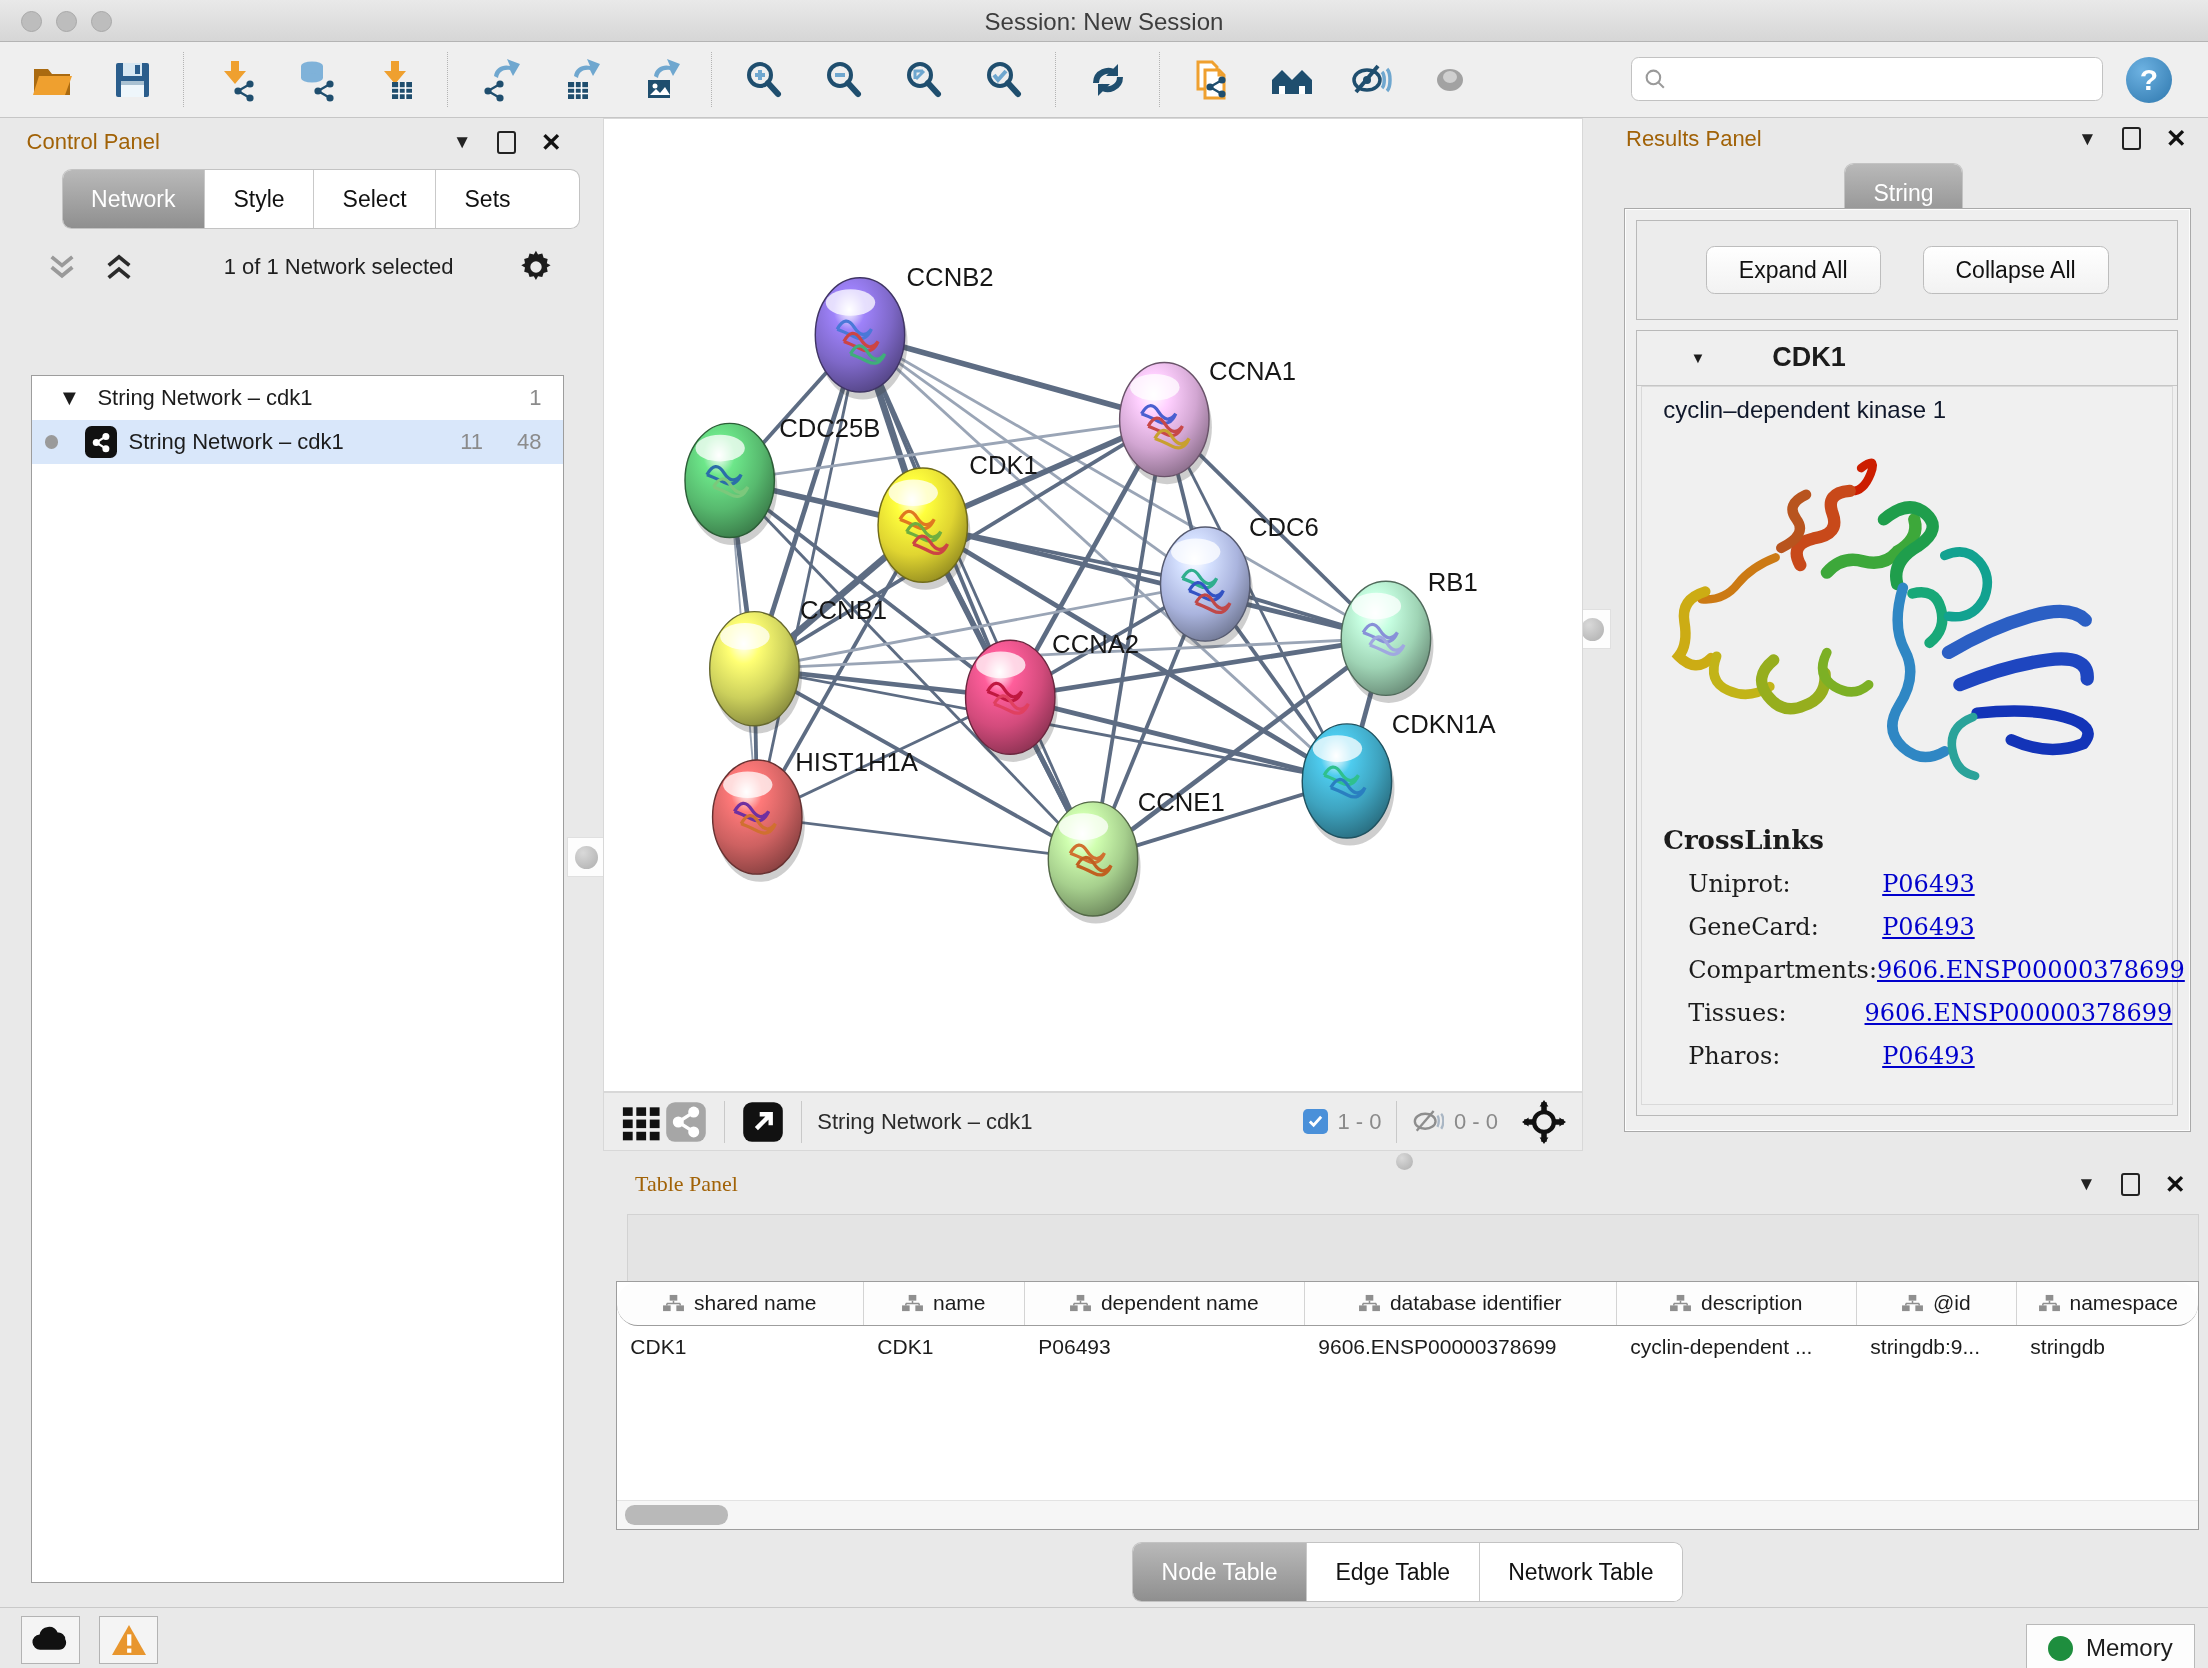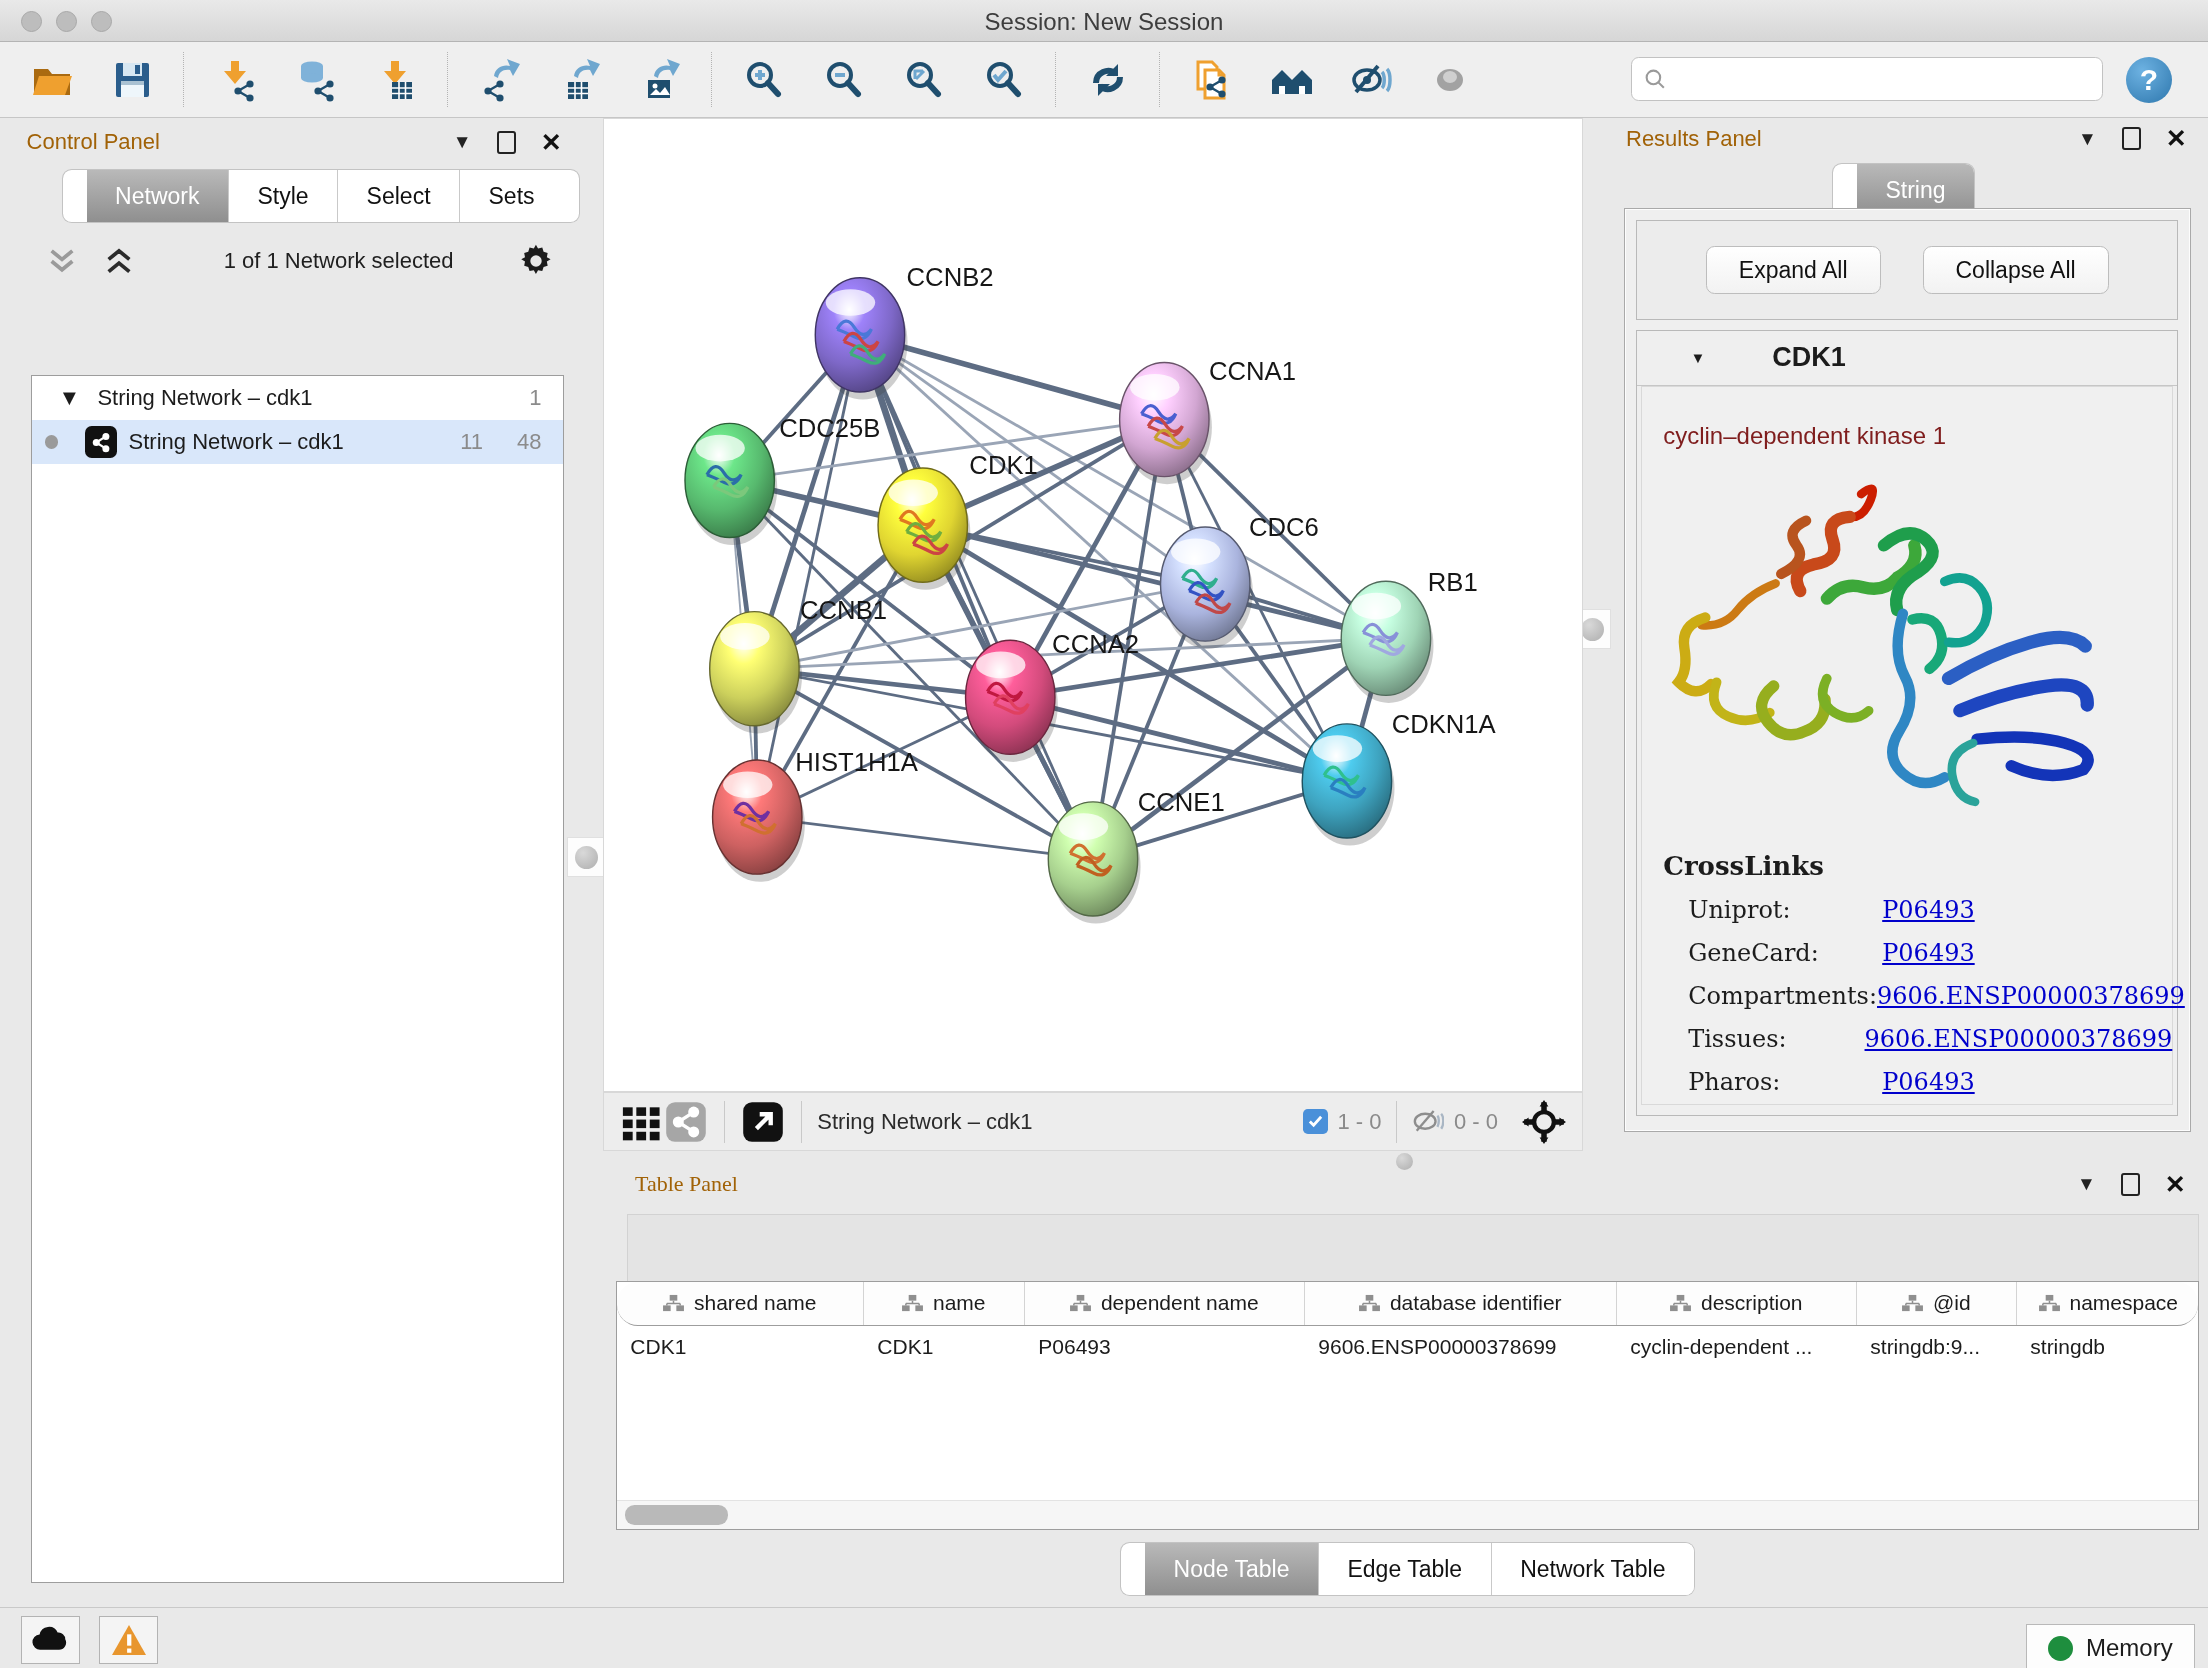--- a/index.html
+++ b/index.html
@@ -30,21 +30,21 @@
     font-weight:bold; display:flex; align-items:center; justify-content:center; }
 
   
   .panel-title { font-size:22px; color:#a16207; }
   .panel-ctrls { display:flex; align-items:center; gap:25px; }
   .pc-min { font-size:19px; color:#222; }
   .pc-float { width:19px; height:23px; border:2.9px solid #222; border-radius:2.9px; }
   .pc-close { font-size:25px; font-weight:bold; color:#111; }
 
   
-  .seg { display:flex; border-radius:8.6px; box-shadow:0 0 0 1px #c3c3c3; background:#fff; overflow:hidden; height:52px;padding-left:24px; }
+  .seg { display:flex; border-radius:8.6px; box-shadow:0 0 0 1px #c3c3c3; background:#fff; overflow:hidden; height:58px; }
   .seg .tab { padding:0 28.5px; font-size:23px; display:flex; align-items:center; justify-content:center;
     border-right:1px solid #c9c9c9; background:#fff; color:#111; }
   .seg .tab:last-child { border-right:none; }
   .seg .tab.active { background:linear-gradient(#b9b9b9,#8f8f8f); color:#fff; }
 
   
   .control-panel { position:absolute; left:7.6px; top:124px; width:571px; height:1470px; }
   .cp-header { display:flex; justify-content:space-between; align-items:center; padding:3.8px 17px 0 19px; }
   .cp-tabs { margin:13.3px 0 0 55px; }
   .cp-subbar { display:flex; align-items:center; margin:21px 25px 9.5px 38px; }
@@ -101,21 +101,21 @@
     border:1px solid #a9a9a9; box-shadow:inset 0 0 0 1px #fdfdfd; padding:11.4px; }
   .rp-actions { border:1px solid #b9b9b9; background:#ececec; padding:25px 0; display:flex;
     justify-content:center; gap:42px; }
   .btn { background:linear-gradient(#ffffff,#f2f2f2); border:1px solid #bdbdbd; border-radius:8.6px;
     font-size:23px; padding:9.5px 32px; color:#111; }
   .rp-section { margin-top:9.5px; border:1px solid #b9b9b9; height:786px; background:#efefef; }
   .rp-sec-head { height:55px; display:flex; align-items:center; padding-left:53px; gap:67px;
     border-bottom:1px solid #c6c6c6; }
   .rp-sec-head .gene { font-size:27px; font-weight:bold; }
   .rp-sec-body { border:1px solid #d9d9d9; margin:0 3.8px; height:719px; background:#f0f0f0; padding:9.5px 0 0 21px; }
-  .rp-desc { font-size:24px; color:#7f1d1d;margin-top:26px; }
+  .rp-desc { font-size:24px; color:#0f172a; }
   .crosslinks { font-family:"DejaVu Serif", serif; margin-top:13.3px; }
   .crosslinks .cl-head { font-size:26px; font-weight:bold; }
   .cl-row { display:flex; margin-top:15px; font-size:24px; }
   .cl-row .cl-label { width:219px; padding-left:25px; }
   .cl-row a { color:#0000cc; text-decoration:underline; }
 
   
   .statusbar { position:absolute; left:0; top:1607px; width:2208px; height:61px; background:#e9e9e9;
     border-top:1px solid #c9c9c9; }
   .sb-btn { position:absolute; top:7.6px; width:59px; height:48px; background:#f4f4f4; border:1px solid #b3b3b3;

